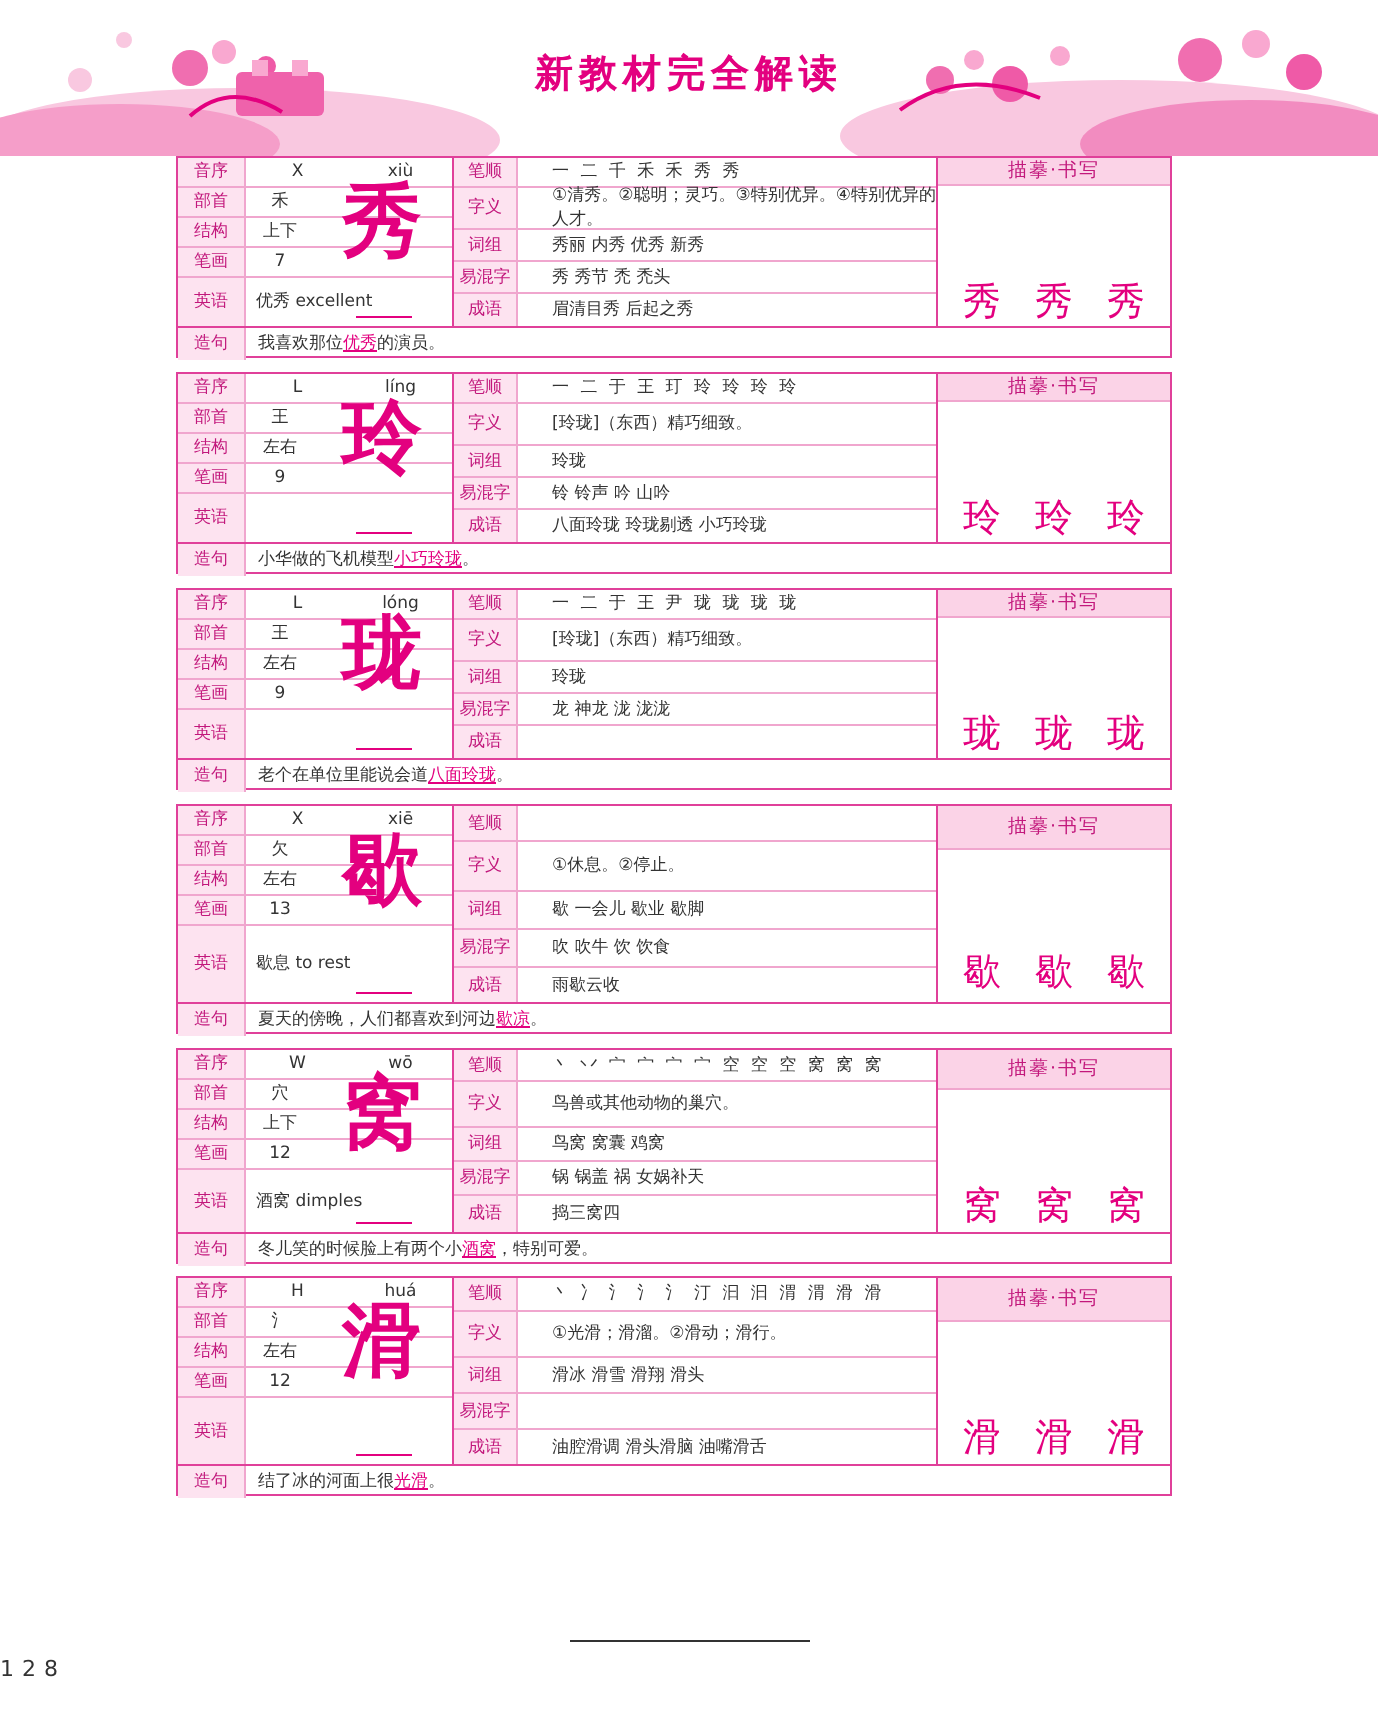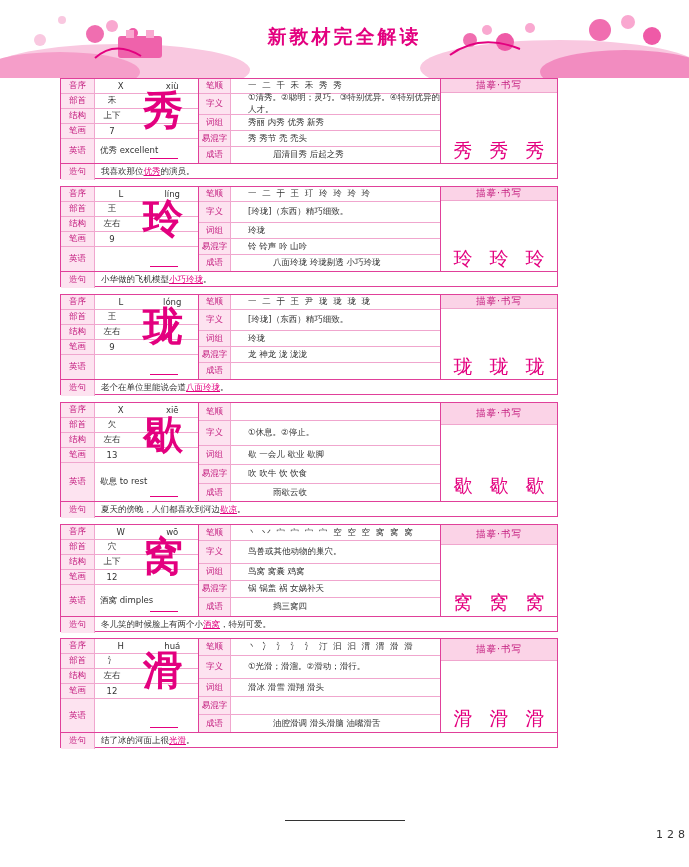--- a/index.html
+++ b/index.html
@@ -18,21 +18,21 @@
   .banner svg{position:absolute;left:0;top:0;}
   .banner-title{
     position:absolute;left:50%;top:24px;transform:translateX(-50%);
     font-family:"DejaVu Sans","Liberation Sans",sans-serif;
     font-size:19px;font-weight:bold;color:#e3007f;letter-spacing:3px;
     white-space:nowrap;
   }
 
   
   .block{
-    position:absolute;left:60px;width:498px;
+    position:absolute;left:88px;width:498px;
     border:1.4px solid #e0409a;
     box-sizing:border-box;
     background:#fff;
   }
   .grid{display:flex;}
   .left{width:138px;border-right:1.2px solid #e0409a;box-sizing:border-box;position:relative;}
   .mid{flex:1;border-right:1.2px solid #e0409a;box-sizing:border-box;}
   .right{width:116px;box-sizing:border-box;display:flex;flex-direction:column;gap:45px;}
 
   .lrow{display:flex;height:15px;border-bottom:1px solid #f0a6ce;box-sizing:border-box;}
@@ -47,21 +47,21 @@
   .bighan{
     position:absolute;right:2px;top:2px;width:66px;height:58px;
     display:flex;align-items:center;justify-content:center;
     font-family:"DejaVu Serif","Liberation Serif",serif;
     font-size:40px;color:#e3007f;font-weight:bold;
     pointer-events:none;
   }
   .dash{position:absolute;right:20px;bottom:4px;width:28px;height:0;border-top:1.5px solid #e3007f;}
 
   .mrow{display:flex;border-bottom:1px solid #f0a6ce;box-sizing:border-box;min-height:15px;}
-  .mrow:last-child{border-bottom:none;gap:25px;}
+  .mrow:last-child{border-bottom:none;}
   .mhead{
     width:32px;background:#fde3f0;border-right:1px solid #f0a6ce;
     font-size:8.5px;color:#c2187c;display:flex;align-items:center;justify-content:center;
     box-sizing:border-box;flex:none;
   }
   .mval{flex:1;font-size:8.5px;color:#333;display:flex;align-items:center;padding-left:17px;box-sizing:border-box;}
   .mval.stroke{font-family:"DejaVu Sans","Liberation Sans",sans-serif;letter-spacing:1.5px;}
 
   .rhead{
     height:22px;background:#fbd3e7;border-bottom:1px solid #f0a6ce;
@@ -74,21 +74,21 @@
     font-size:19px;color:#e3007f;
   }
 
   .sent{display:flex;border-top:1.2px solid #e0409a;height:17px;box-sizing:border-box;}
   .sent .mhead{width:34px;}
   .sent .sval{flex:1;font-size:8.5px;color:#333;display:flex;align-items:center;padding-left:6px;}
   .hl{color:#e3007f;text-decoration:underline;}
 
   
   .footer{
-    position:absolute;left:0;bottom:26px;width:689px;text-align:right;
+    position:absolute;left:0;bottom:26px;width:689px;text-align:left;
     font-size:11px;color:#333;letter-spacing:4px;
   }
   .footline{
     position:absolute;left:50%;transform:translateX(-50%);bottom:46px;
     width:120px;height:0;border-top:1.3px solid #333;
   }
 </style>
 </head>
 <body>
 

